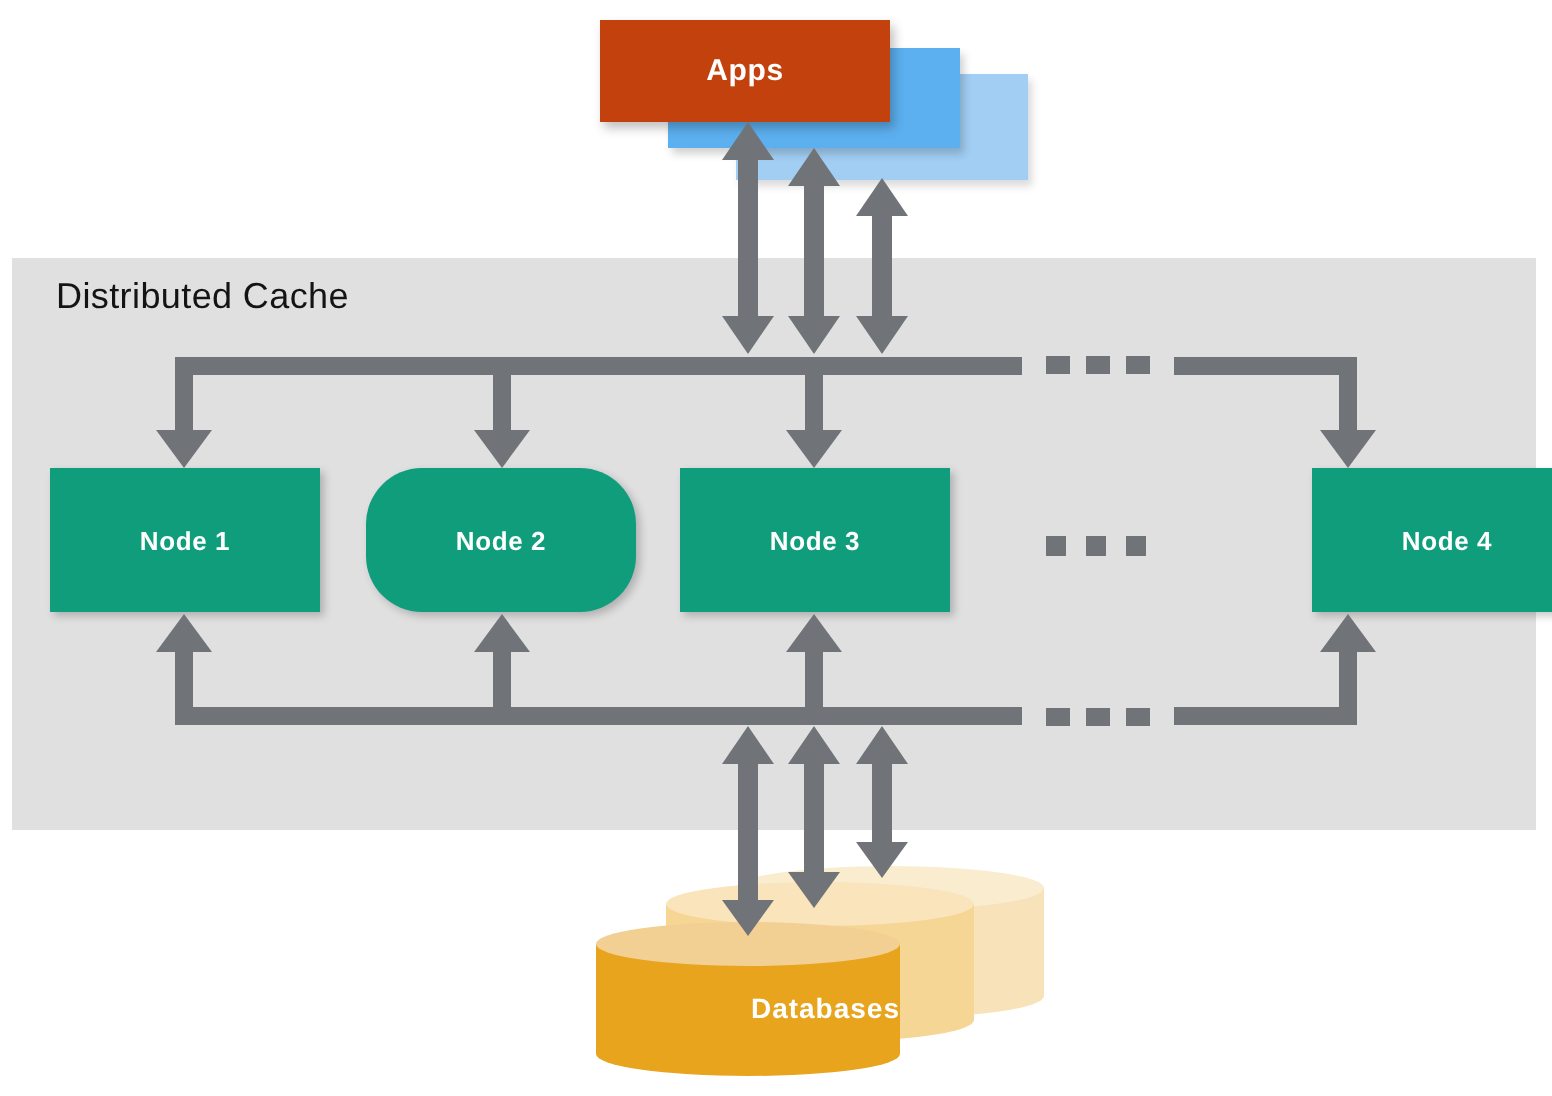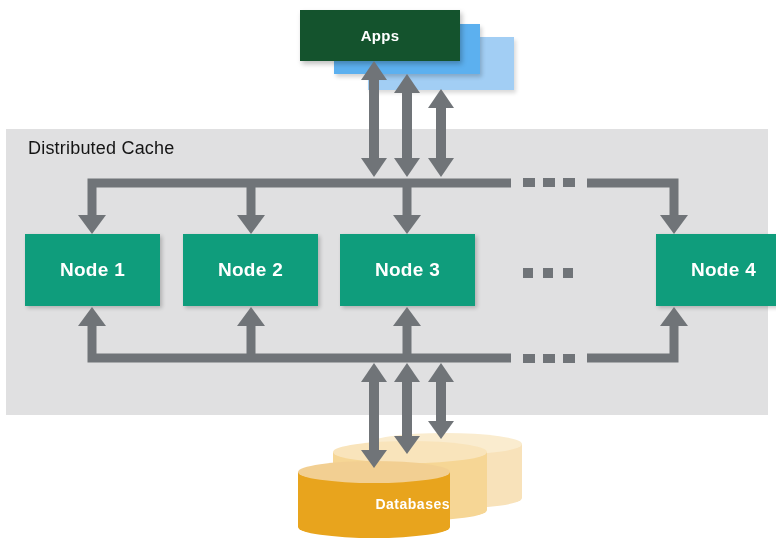--- a/index.html
+++ b/index.html
@@ -14,34 +14,34 @@
   }
   .band-title{
     position:absolute;left:28px;top:138px;
     font-size:18px;font-weight:400;color:#141414;letter-spacing:.2px;
   }
   
   .app-rect{position:absolute;width:146px;height:50px;}
   .app-rect.back{left:368px;top:37px;height:53px;background:#a2cef4;box-shadow:2px 3px 4px rgba(0,0,0,.15);}
   .app-rect.mid{left:334px;top:24px;background:#5cb0ef;box-shadow:2px 3px 4px rgba(0,0,0,.18);}
   .app-rect.front{
-    left:300px;top:10px;width:160px;height:51px;background:#14532d;
+    left:300px;top:10px;width:145px;height:51px;background:#c2410c;
     box-shadow:2px 3px 5px rgba(0,0,0,.25);
     display:flex;align-items:center;justify-content:center;
   }
   .app-label{color:#ffffff;font-size:15px;font-weight:700;letter-spacing:.3px;}
   
   .node{
     position:absolute;top:234px;width:135px;height:72px;background:#0f9d7c;
     box-shadow:2px 2px 4px rgba(0,0,0,.22);
     display:flex;align-items:center;justify-content:center;
   }
-  .node .node-label{color:#ffffff;font-size:19px;font-weight:700;letter-spacing:.3px;}
+  .node .node-label{color:#ffffff;font-size:13px;font-weight:700;letter-spacing:.3px;}
   .node.n1{left:25px;}
-  .node.n2{left:183px;}
+  .node.n2{left:183px;border-radius:28px;}
   .node.n3{left:340px;text-align:center;}
   .node.n4{left:608px;margin-left:48px;}
   
   .mid-dots{position:absolute;left:523px;top:268px;display:flex;gap:10px;}
   .mid-dots .sq{width:10px;height:10px;background:#707478;display:block;}
   
   .db-label{
     position:absolute;left:298px;top:496px;width:152px;text-align:right;
     color:#ffffff;font-size:14px;font-weight:700;letter-spacing:.5px;z-index:4;
   }

